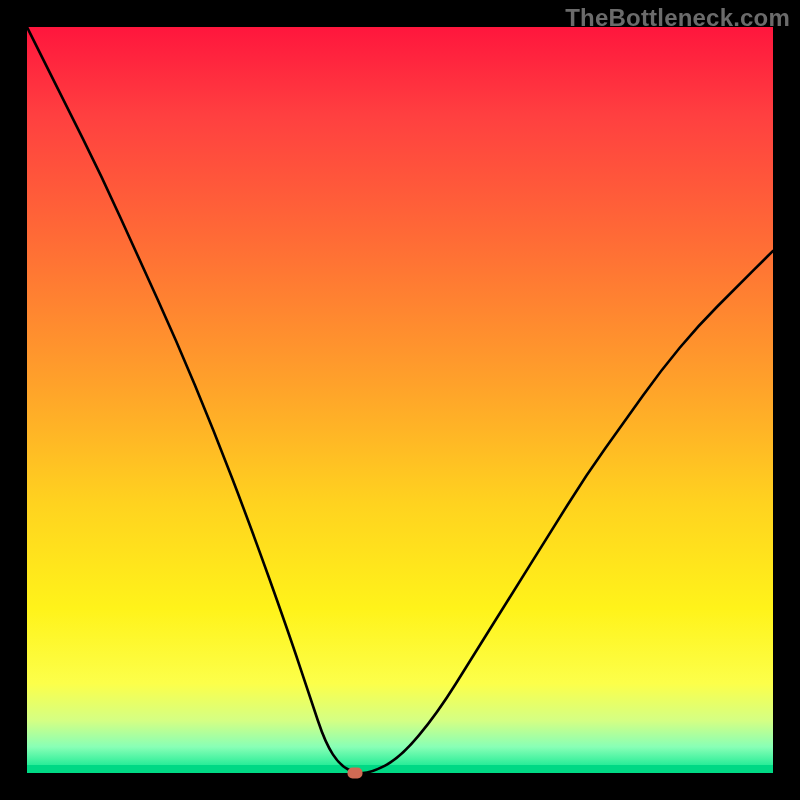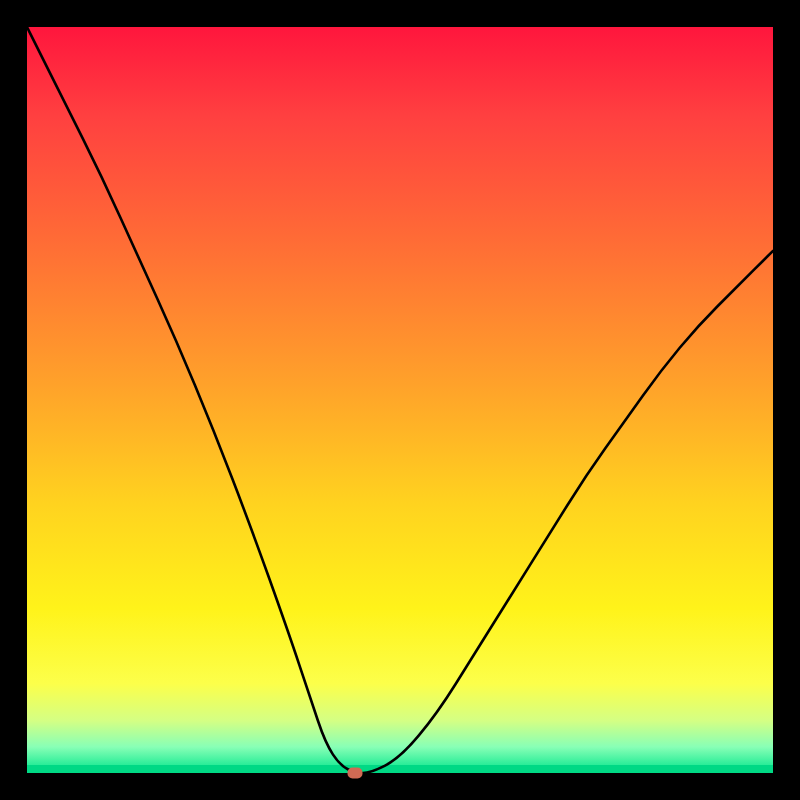--- a/index.html
+++ b/index.html
@@ -61,20 +61,21 @@
     bottom: 0;
     height: 8px;
     background: #00d985;
     z-index: 1;
   }
 </style>
 </head>
 <body>
 
 <div class="frame">
+  <div class="watermark">TheBottleneck.com</div>
   <div class="plot">
     <div class="band-green"></div>
     <svg class="curve-svg" viewBox="0 0 746 746" preserveAspectRatio="none">
       <path id="curve-path" fill="none" stroke="#000000" stroke-width="2.6" stroke-linecap="round" stroke-linejoin="round" d="M 0 0 Q 0 0 18.650000000000002 37.30000000000001 Q 37.300000000000004 74.60000000000002 55.95 111.89999999999998 Q 74.60000000000001 149.19999999999993 93.25 190.22999999999996 Q 111.89999999999999 231.26 130.55 272.29 Q 149.20000000000002 313.32000000000005 167.85000000000002 358.08000000000004 Q 186.5 402.84 205.14999999999998 451.33 Q 223.79999999999998 499.82 242.45 552.04 Q 261.09999999999997 604.26 272.28999999999996 637.8299999999999 Q 283.48 671.4 290.94000000000005 693.78 Q 298.40000000000003 716.16 305.86 727.3499999999999 Q 313.32 738.54 320.78 742.27 Q 328.24 746 335.70000000000005 746 Q 343.16 746 358.08000000000004 738.54 Q 373 731.08 391.65 708.7 Q 410.3 686.32 428.95 656.48 Q 447.59999999999997 626.64 466.25 596.8 Q 484.90000000000003 566.96 503.54999999999995 537.12 Q 522.1999999999999 507.28 540.8499999999999 477.43999999999994 Q 559.5 447.59999999999997 578.1500000000001 421.49 Q 596.8000000000001 395.38 615.45 369.27 Q 634.1 343.15999999999997 652.75 320.78 Q 671.4 298.40000000000003 690.05 279.75 Q 708.6999999999999 261.09999999999997 727.3499999999999 242.45000000000002 T 746 223.80000000000007"></path>
     </svg>
     <div id="marker" class="marker" style="left: 328.24px; top: 746px;"></div>
   </div>
 </div>
 
 </body></html>

